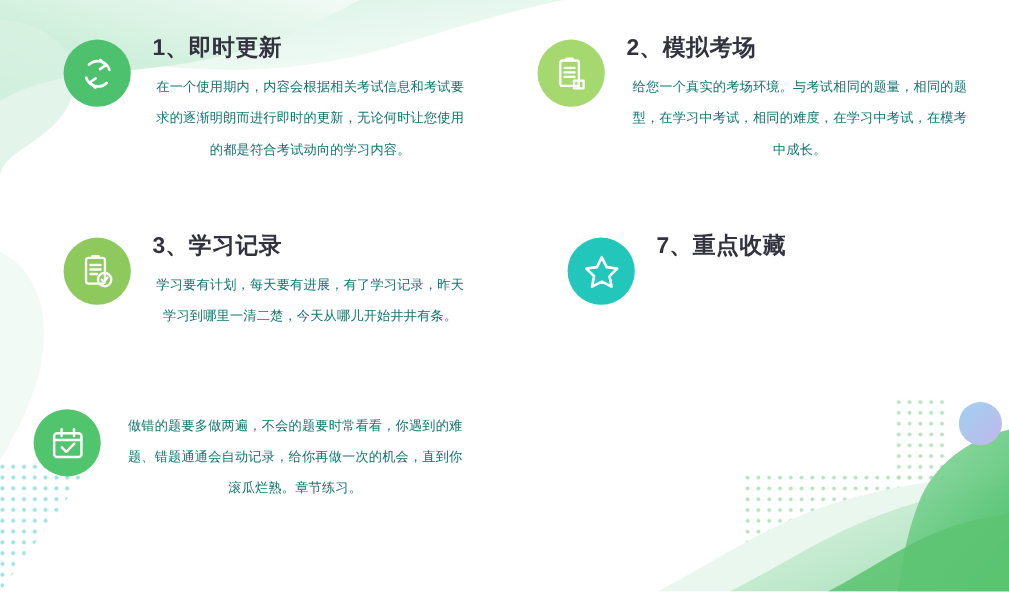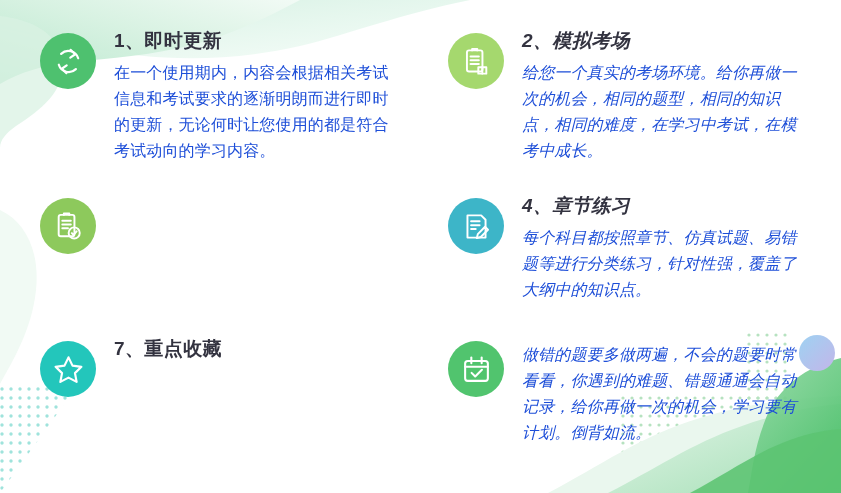--- a/index.html
+++ b/index.html
@@ -34,25 +34,25 @@
     grid-template-columns: 420px 421px;
     grid-template-rows: 165px 143px 185px;
     width: 841px;
     height: 493px;
     padding: 28px 0 0 0;
   }
 
   .card {
     display: flex;
     align-items: flex-start;
-    padding-left: 40px;
+    padding-left: 53px;
     padding-right: 30px;
   }
 
-  .card.col2 { padding-left: 28px; font-style: italic; }
+  .card.col2 { padding-left: 28px; }
 
   .icon-circle {
     flex: 0 0 auto;
     width: 56px;
     height: 56px;
     border-radius: 50%;
     display: flex;
     align-items: center;
     justify-content: center;
     margin-top: 5px;
@@ -73,25 +73,26 @@
     font-size: 19px;
     font-weight: bold;
     color: #333340;
     letter-spacing: 0.4px;
     line-height: 26px;
     white-space: nowrap;
   }
 
   .card-desc {
     margin-top: 6px;
-    font-size: 16px;
+    font-size: 11px;
     line-height: 26px;
-    color: #1d4ed8;
+    color: #0f766e;
     letter-spacing: 0.15px;
     max-width: 300px;
+    text-align: center;
   }
 
   .card.col2 .card-desc { max-width: 305px; }
 </style>
 </head>
 <body>
 
 <svg id="decor" viewBox="0 0 841 493">
   <defs>
     <linearGradient id="gTopWave" x1="0" y1="1" x2="1" y2="0">
@@ -181,53 +182,42 @@
         <path d="M8.6 3.4V2.3h4v1.1"></path>
         <line x1="7.4" y1="8.2" x2="13.8" y2="8.2"></line>
         <line x1="7.4" y1="11.1" x2="13.8" y2="11.1"></line>
         <line x1="7.4" y1="14.0" x2="13.8" y2="14.0"></line>
         <path d="M13.4 16.4h6.2v5.0h-6.2z"></path>
         <line x1="16.5" y1="16.4" x2="16.5" y2="21.4"></line>
       </svg>
     </div>
     <div class="card-body">
       <div class="card-title">2、模拟考场</div>
-      <div class="card-desc">给您一个真实的考场环境。给你再做一次的机会，相同的题型，相同的知识点，相同的难度，在学习中考试，在模考中成长。</div>
+      <div class="card-desc">给您一个真实的考场环境。与考试相同的题量，相同的题型，在学习中考试，相同的难度，在学习中考试，在模考中成长。</div>
     </div>
   </div>
 
   <div class="card">
     <div class="icon-circle" style="background:#8dc95c">
       <svg viewBox="0 0 24 24" fill="none" stroke="#ffffff" stroke-width="1.5" stroke-linecap="round" stroke-linejoin="round">
         <rect x="4.4" y="3.0" width="12.2" height="16.6" rx="1.6"></rect>
         <path d="M8.4 3.0V1.9h4.2v1.1"></path>
         <line x1="7.2" y1="7.6" x2="13.8" y2="7.6"></line>
         <line x1="7.2" y1="10.5" x2="13.8" y2="10.5"></line>
         <line x1="7.2" y1="13.4" x2="11.6" y2="13.4"></line>
         <circle cx="16.4" cy="17.0" r="4.3"></circle>
         <polyline points="14.6,17.1 15.9,18.5 18.3,15.7"></polyline>
       </svg>
     </div>
-  </div>
-
-  <div class="card col2">
-    <div class="icon-circle" style="background:#3db5c8">
-      <svg viewBox="0 0 24 24" fill="none" stroke="#ffffff" stroke-width="1.5" stroke-linecap="round" stroke-linejoin="round">
-        <path d="M5.0 3.4h10.6l3.4 3.4v13.8H5.0z"></path>
-        <line x1="7.8" y1="8.0" x2="14.4" y2="8.0"></line>
-        <line x1="7.8" y1="11.0" x2="14.4" y2="11.0"></line>
-        <line x1="7.8" y1="14.0" x2="11.4" y2="14.0"></line>
-        <path d="M18.6 12.2 L13.0 17.9 L12.2 21.0 L15.3 20.1 L20.9 14.5 Z"></path>
-      </svg>
-    </div>
-    <div class="card-body">
-      <div class="card-title">4、章节练习</div>
-      <div class="card-desc">每个科目都按照章节、仿真试题、易错题等进行分类练习，针对性强，覆盖了大纲中的知识点。</div>
-    </div>
-  </div>
+    <div class="card-body">
+      <div class="card-title">3、学习记录</div>
+      <div class="card-desc">学习要有计划，每天要有进展，有了学习记录，昨天学习到哪里一清二楚，今天从哪儿开始井井有条。</div>
+    </div>
+  </div>
+
 
   <div class="card">
     <div class="icon-circle" style="background:#23c6bb">
       <svg viewBox="0 0 24 24" fill="none" stroke="#ffffff" stroke-width="1.7" stroke-linecap="round" stroke-linejoin="round">
         <polygon points="12,2.6 15.1,9.0 22.0,9.9 17.0,14.8 18.3,21.6 12,18.3 5.7,21.6 7.0,14.8 2.0,9.9 8.9,9.0"></polygon>
       </svg>
     </div>
     <div class="card-body">
       <div class="card-title">7、重点收藏</div>
     </div>
@@ -237,17 +227,17 @@
     <div class="icon-circle" style="background:#51c46e">
       <svg viewBox="0 0 24 24" fill="none" stroke="#ffffff" stroke-width="1.6" stroke-linecap="round" stroke-linejoin="round">
         <rect x="3.2" y="5.4" width="17.6" height="15.4" rx="2"></rect>
         <line x1="3.2" y1="9.8" x2="20.8" y2="9.8"></line>
         <line x1="8.0" y1="2.8" x2="8.0" y2="7.2"></line>
         <line x1="16.0" y1="2.8" x2="16.0" y2="7.2"></line>
         <polyline points="8.2,14.6 11.0,17.4 16.2,12.2"></polyline>
       </svg>
     </div>
     <div class="card-body">
-      <div class="card-desc">做错的题要多做两遍，不会的题要时常看看，你遇到的难题、错题通通会自动记录，给你再做一次的机会，学习要有计划。倒背如流。</div>
+      <div class="card-desc">做错的题要多做两遍，不会的题要时常看看，你遇到的难题、错题通通会自动记录，给你再做一次的机会，直到你滚瓜烂熟。章节练习。</div>
     </div>
   </div>
 
 </div>
 
 </body></html>

